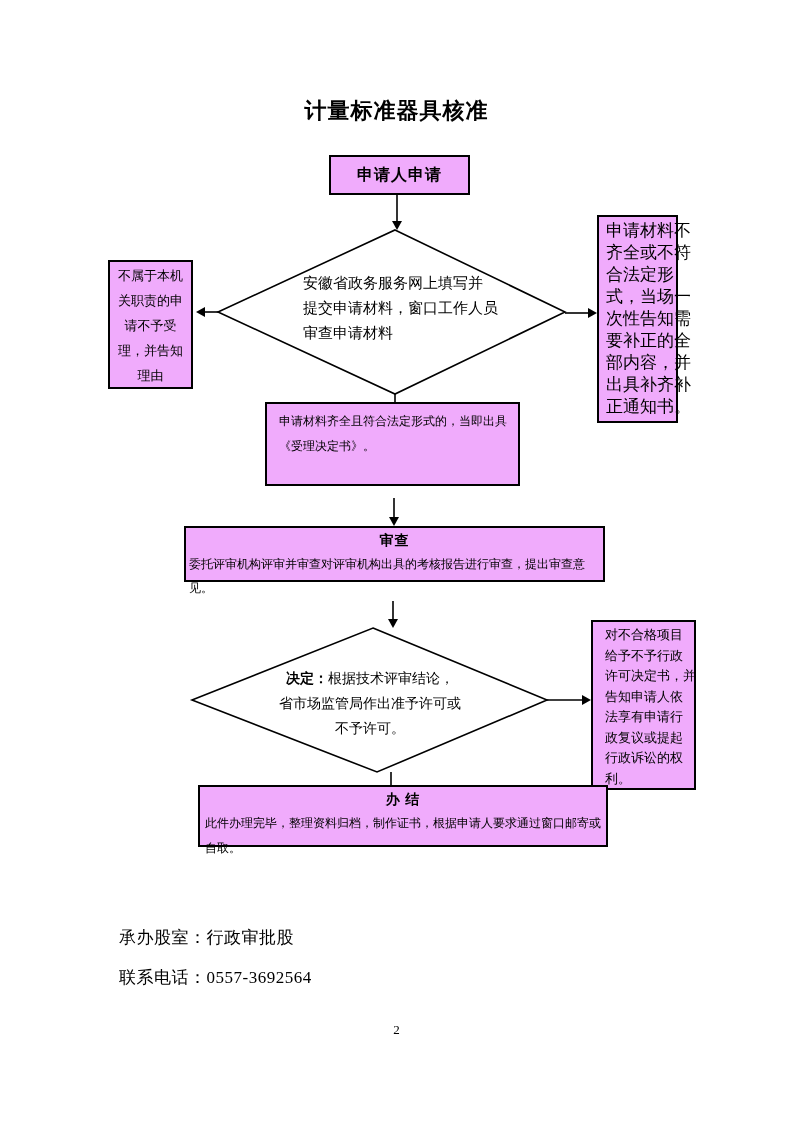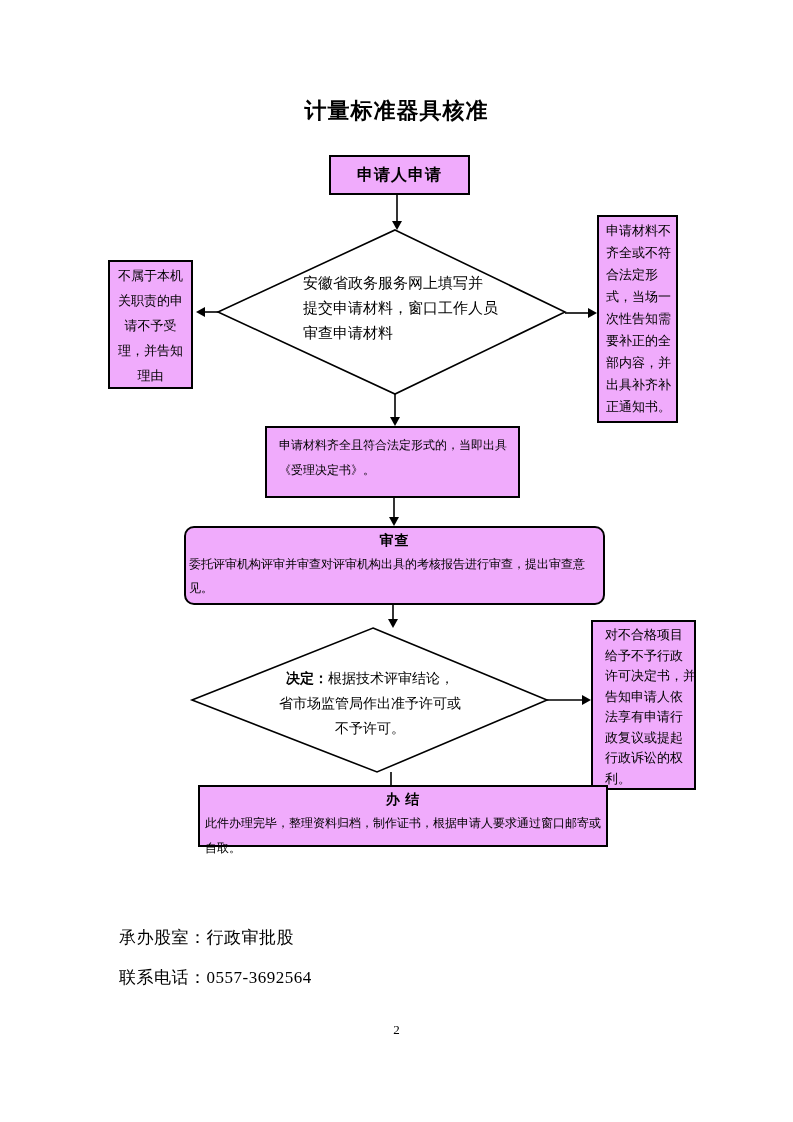--- a/index.html
+++ b/index.html
@@ -24,28 +24,28 @@
     font-size:16px; font-weight:bold; text-align:center; line-height:35px;
     letter-spacing:1px;
   }
   .reject-box {
     left:108px; top:260px; width:85px; height:129px;
     font-size:13px; line-height:25px; text-align:center; padding-top:1px;
     white-space:nowrap;
   }
   .supplement-box {
     left:597px; top:215px; width:81px; height:208px;
-    font-size:13px; line-height:22px; text-align:left;
+    font-size:17px; line-height:22px; text-align:left;
     padding:3px 0 0 7px; white-space:nowrap;
   }
   .acceptance-box {
-    left:265px; top:426px; width:255px; height:72px;
+    left:265px; top:402px; width:255px; height:84px;
     font-size:12px; line-height:25px; padding:5px 10px 0 12px;
   }
-  .review-box { left:184px; top:526px; width:421px; height:79px;border-radius:10px; }
+  .review-box { left:184px; top:526px; width:421px; height:56px; }
   .completion-box { left:198px; top:785px; width:410px; height:62px; }
   .node-title {
     font-weight:bold; font-size:14px; text-align:center;
     line-height:22px; padding-top:2px; letter-spacing:1px;
   }
   .review-body {
     font-size:12px; line-height:24px; text-align:left; padding:0 3px;
   }
   .completion-body {
     font-size:12px; line-height:25px; text-align:left; padding:0 2px 0 5px;

